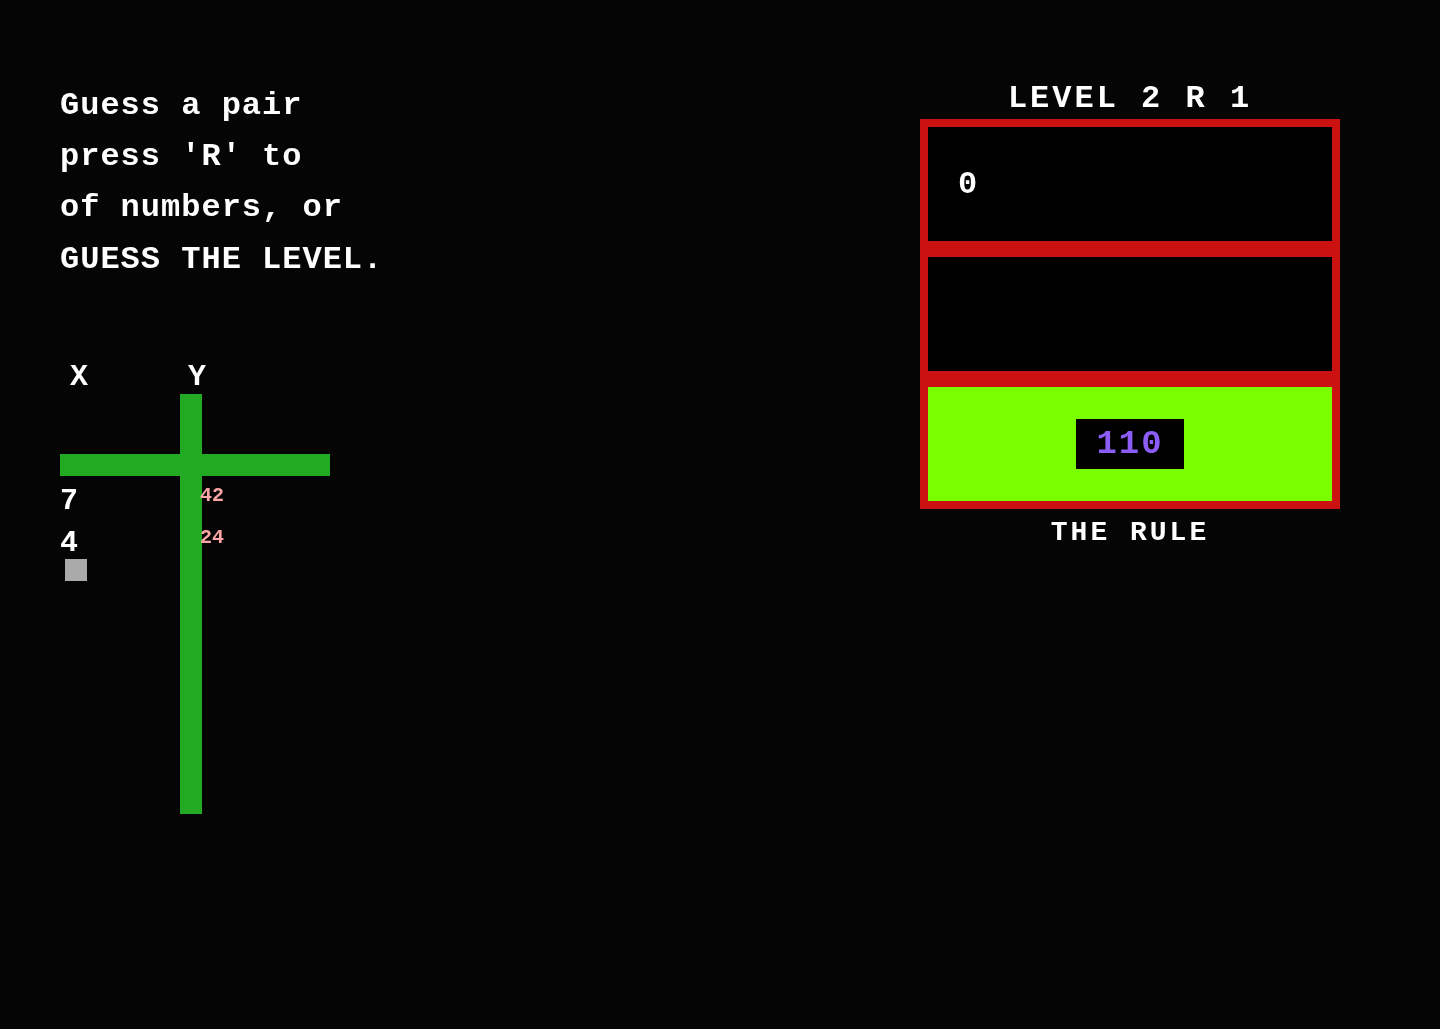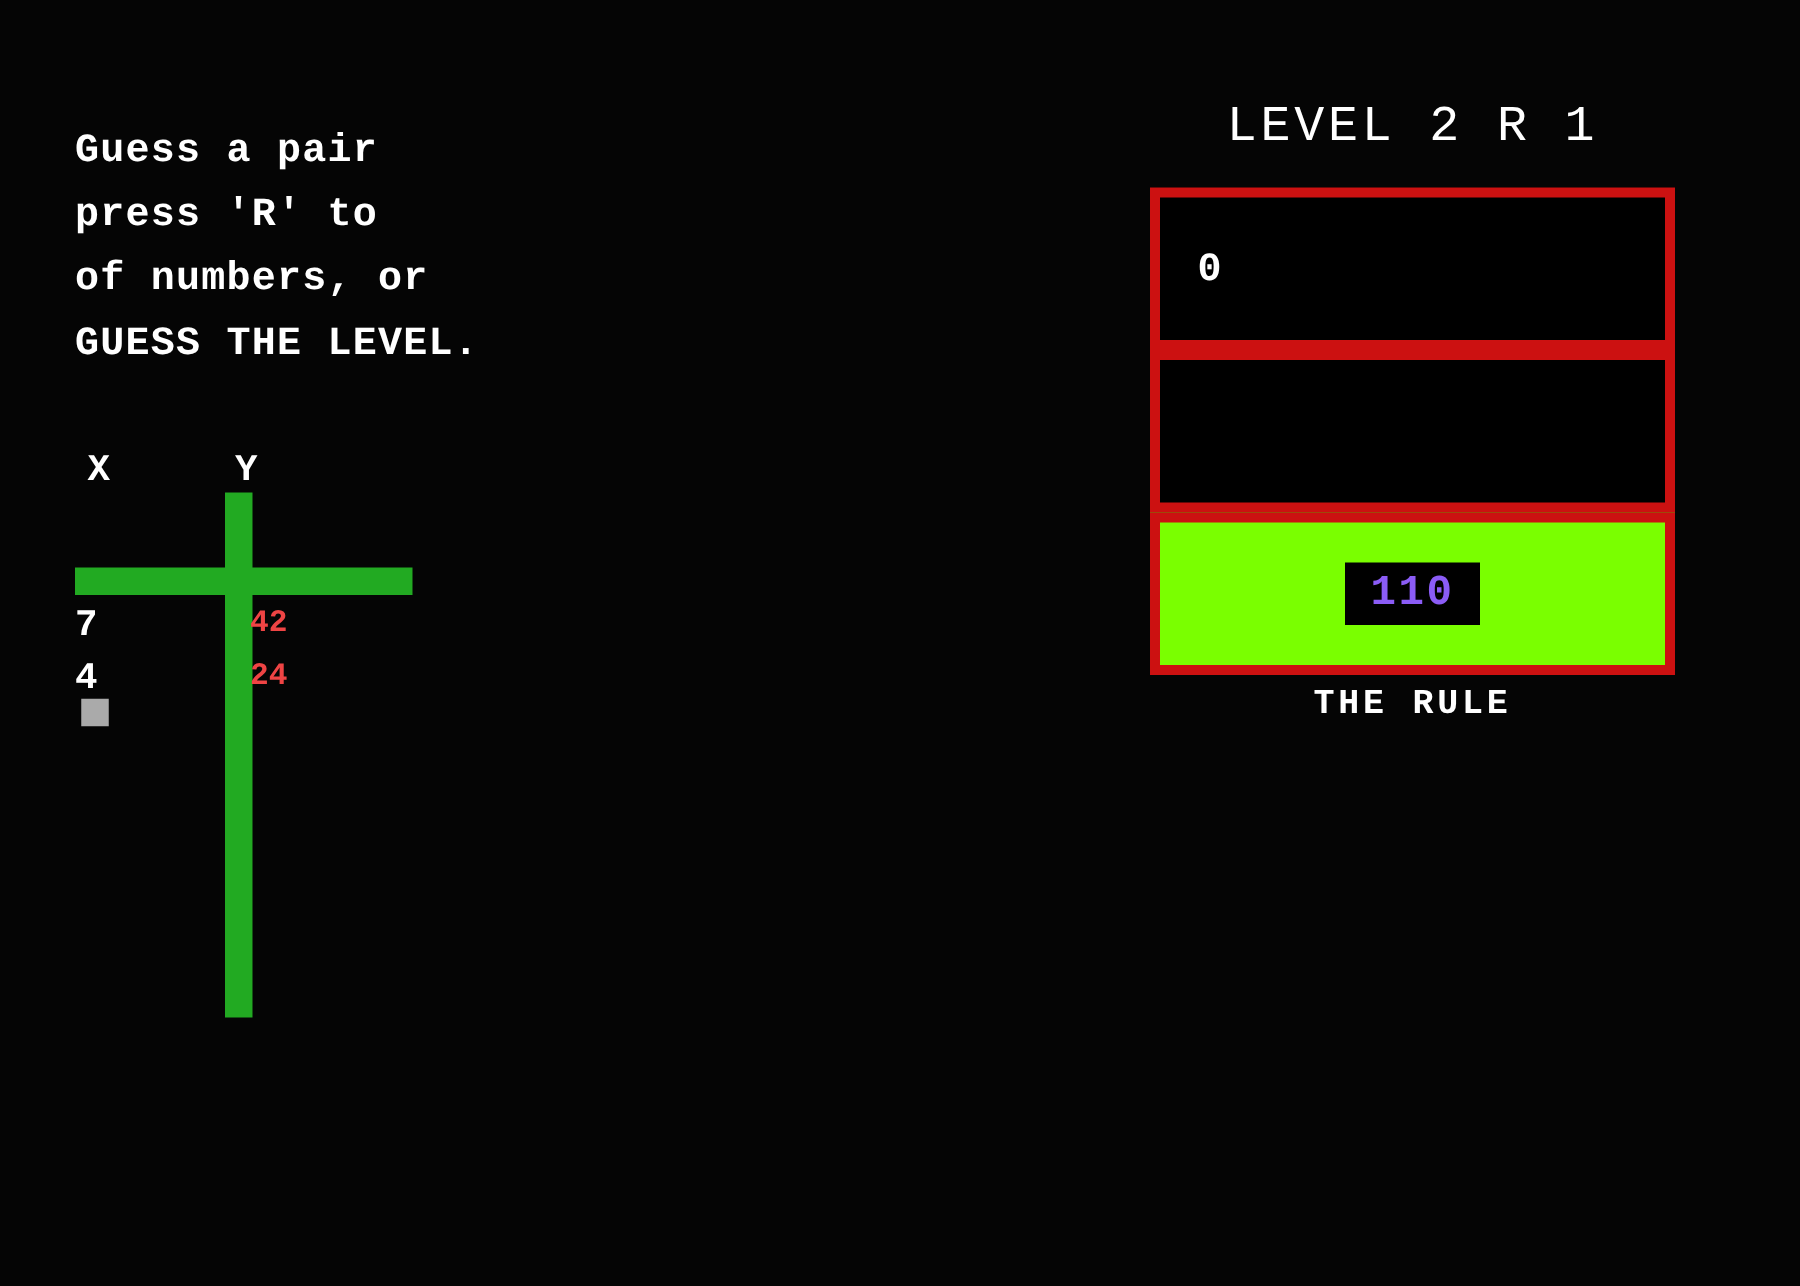--- a/index.html
+++ b/index.html
@@ -19,42 +19,42 @@
 
     .game-container {
       width: 1440px;
       height: 1029px;
       background-color: #050505;
       position: relative;
     }
 
     .instructions {
       position: absolute;
-      top: 95px;
+      top: 80px;
       left: 60px;
       color: #ffffff;
       font-size: 32px;
       font-weight: bold;
       line-height: 1.6;
       letter-spacing: 1px;
     }
 
     .right-panel {
       position: absolute;
       top: 80px;
       right: 100px;
       width: 420px;
     }
 
     .level-indicator {
       color: #ffffff;
-      font-size: 40px;
-      font-weight: normal;
+      font-size: 32px;
+      font-weight: bold;
       text-align: center;
-      margin-bottom: 25px;
+      margin-bottom: 2px;
       letter-spacing: 3px;
     }
 
     .red-box {
       border: 8px solid #cc1111;
       background-color: #000000;
       position: relative;
     }
 
     .score-box {
@@ -169,22 +169,22 @@
 
     .x-val {
       color: #ffffff;
       font-size: 30px;
       font-weight: bold;
       width: 110px;
       text-align: left;
     }
 
     .y-val {
-      color: #ef4444;
-      font-size: 25px;
+      color: #fca5a5;
+      font-size: 20px;
       font-weight: bold;
       margin-left: 30px;
     }
 
     .cursor-block {
       position: absolute;
       top: 165px;
       left: 5px;
       width: 22px;
       height: 22px;

